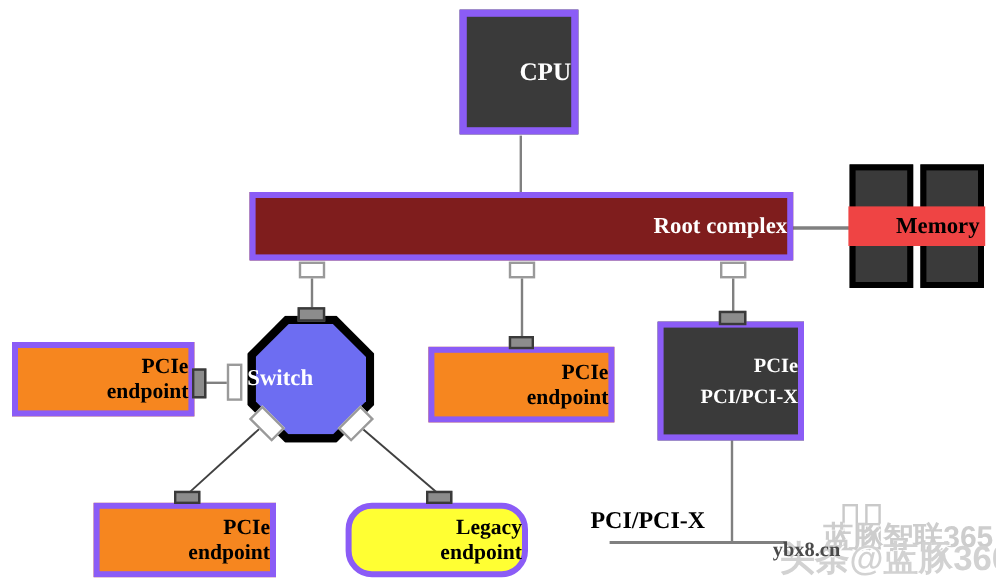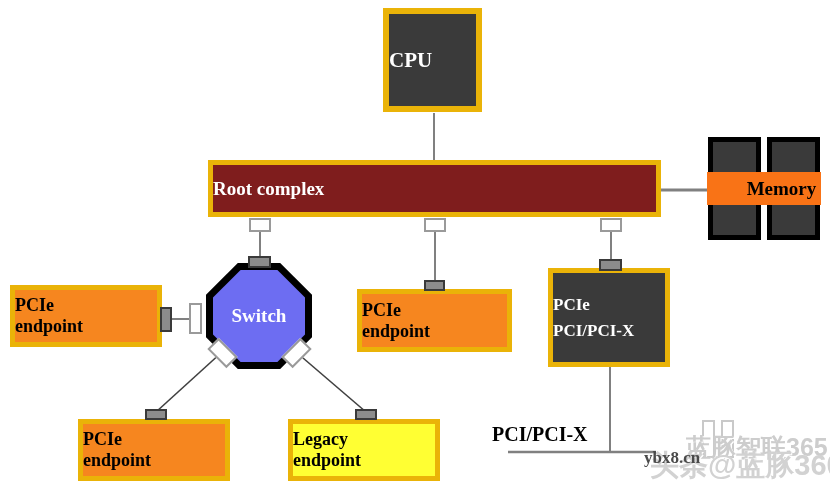--- a/index.html
+++ b/index.html
@@ -11,24 +11,24 @@
     background: #ffffff;
     overflow: hidden;
     font-family: "Liberation Serif", "DejaVu Serif", serif;
   }
   .lines-layer {
     position: absolute; left: 0; top: 0; width: 830px; height: 490px;
     z-index: 1;
   }
   .node {
     position: absolute;
-    border: 5px solid #eab308;
+    border: 5px solid #8b5cf6;
     display: flex;
     flex-direction: column;
-    align-items: flex-start;
+    align-items: flex-end;
     justify-content: center;
     text-align: center;
     font-weight: bold;
     z-index: 2;
     line-height: 1.15;
   }
   .node .ln { display: block; }
   .cpu-box       { left: 383px; top: 8px;   width: 99px;  height: 104px; border-width: 6px; color: #ffffff; font-size: 21px; }
   .root-complex  { left: 208px; top: 160px; width: 453px; height: 57px;  color: #ffffff; font-size: 19px; }
   .mem-stick     { position: absolute; border: 5px solid #000; z-index: 2; }
@@ -42,21 +42,21 @@
   .ep-mid        { left: 357px; top: 289px; width: 155px; height: 63px; }
   .ep-bottom     { left: 78px;  top: 419px; width: 152px; height: 62px; }
   .legacy        { left: 288px; top: 419px; width: 152px; height: 62px; font-size: 18px; color: #000; }
   .bridge        { left: 548px; top: 268px; width: 122px; height: 99px; color: #ffffff; font-size: 17px; line-height: 1.5; }
   .switch-wrap   { position: absolute; left: 206px; top: 263px; width: 106px; height: 106px; z-index: 2; }
   .oct           { position: absolute;
                    clip-path: polygon(30% 0, 70% 0, 100% 30%, 100% 70%, 70% 100%, 30% 100%, 0 70%, 0 30%); }
   .oct-outer     { left: 0; top: 0; width: 106px; height: 106px; background: #000000; }
   .oct-inner     { left: 7px; top: 7px; width: 92px; height: 92px; }
   .switch-label  { position: absolute; left: 0; top: 0; width: 106px; height: 106px;
-                   display: flex; align-items: center; justify-content: center;
+                   display: flex; align-items: center; 
                    color: #ffffff; font-weight: bold; font-size: 19px; z-index: 3; }
   .tab           { position: absolute; z-index: 4; }
   .tab-white     { background: #ffffff; border: 2px solid #9a9a9a; }
   .tab-gray      { background: #8c8c8c; border: 2px solid #3a3a3a; }
   .t-rc-left     { left: 249px; top: 218px; width: 22px; height: 14px; }
   .t-rc-mid      { left: 424px; top: 218px; width: 22px; height: 14px; }
   .t-rc-right    { left: 600px; top: 218px; width: 22px; height: 14px; }
   .t-sw-left     { left: 189px; top: 303px; width: 13px; height: 31px; }
   .t-sw-bl       { left: 209px; top: 345px; width: 27px; height: 16px; transform: rotate(45deg); }
   .t-sw-br       { left: 283px; top: 345px; width: 27px; height: 16px; transform: rotate(-45deg); }
@@ -101,21 +101,21 @@
   <div class="node cpu-box" style="background-color: rgb(58, 58, 58);">
     <span class="ln">CPU</span>
   </div>
 
   <div class="node root-complex" style="background-color: #7f1d1d;">
     <span class="ln">Root complex</span>
   </div>
 
   <div class="mem-stick s1" style="background-color: rgb(58, 58, 58);"></div>
   <div class="mem-stick s2" style="background-color: rgb(58, 58, 58);"></div>
-  <div class="mem-band" style="background-color: #f97316; padding-left: 35px;">
+  <div class="mem-band" style="background-color: #ef4444; padding-left: 35px;">
     <span>Memory</span>
   </div>
 
   <div class="switch-wrap">
     <div class="oct oct-outer"></div>
     <div class="oct oct-inner" style="background-color: rgb(109, 109, 242);"></div>
     <div class="switch-label">
       <span>Switch</span>
     </div>
   </div>
@@ -128,21 +128,21 @@
   <div class="node ep ep-mid" style="background-color: rgb(246, 134, 31);">
     <span class="ln">PCIe</span>
     <span class="ln">endpoint</span>
   </div>
 
   <div class="node ep ep-bottom" style="background-color: rgb(246, 134, 31);">
     <span class="ln">PCIe</span>
     <span class="ln">endpoint</span>
   </div>
 
-  <div class="node legacy" style="background-color: rgb(255, 255, 51);">
+  <div class="node legacy" style="background-color: rgb(255, 255, 51); border-radius: 22px;">
     <span class="ln">Legacy</span>
     <span class="ln">endpoint</span>
   </div>
 
   <div class="node bridge" style="background-color: rgb(58, 58, 58);">
     <span class="ln">PCIe</span>
     <span class="ln">PCI/PCI-X</span>
   </div>
 
   <div class="bus-label">PCI/PCI-X</div>

